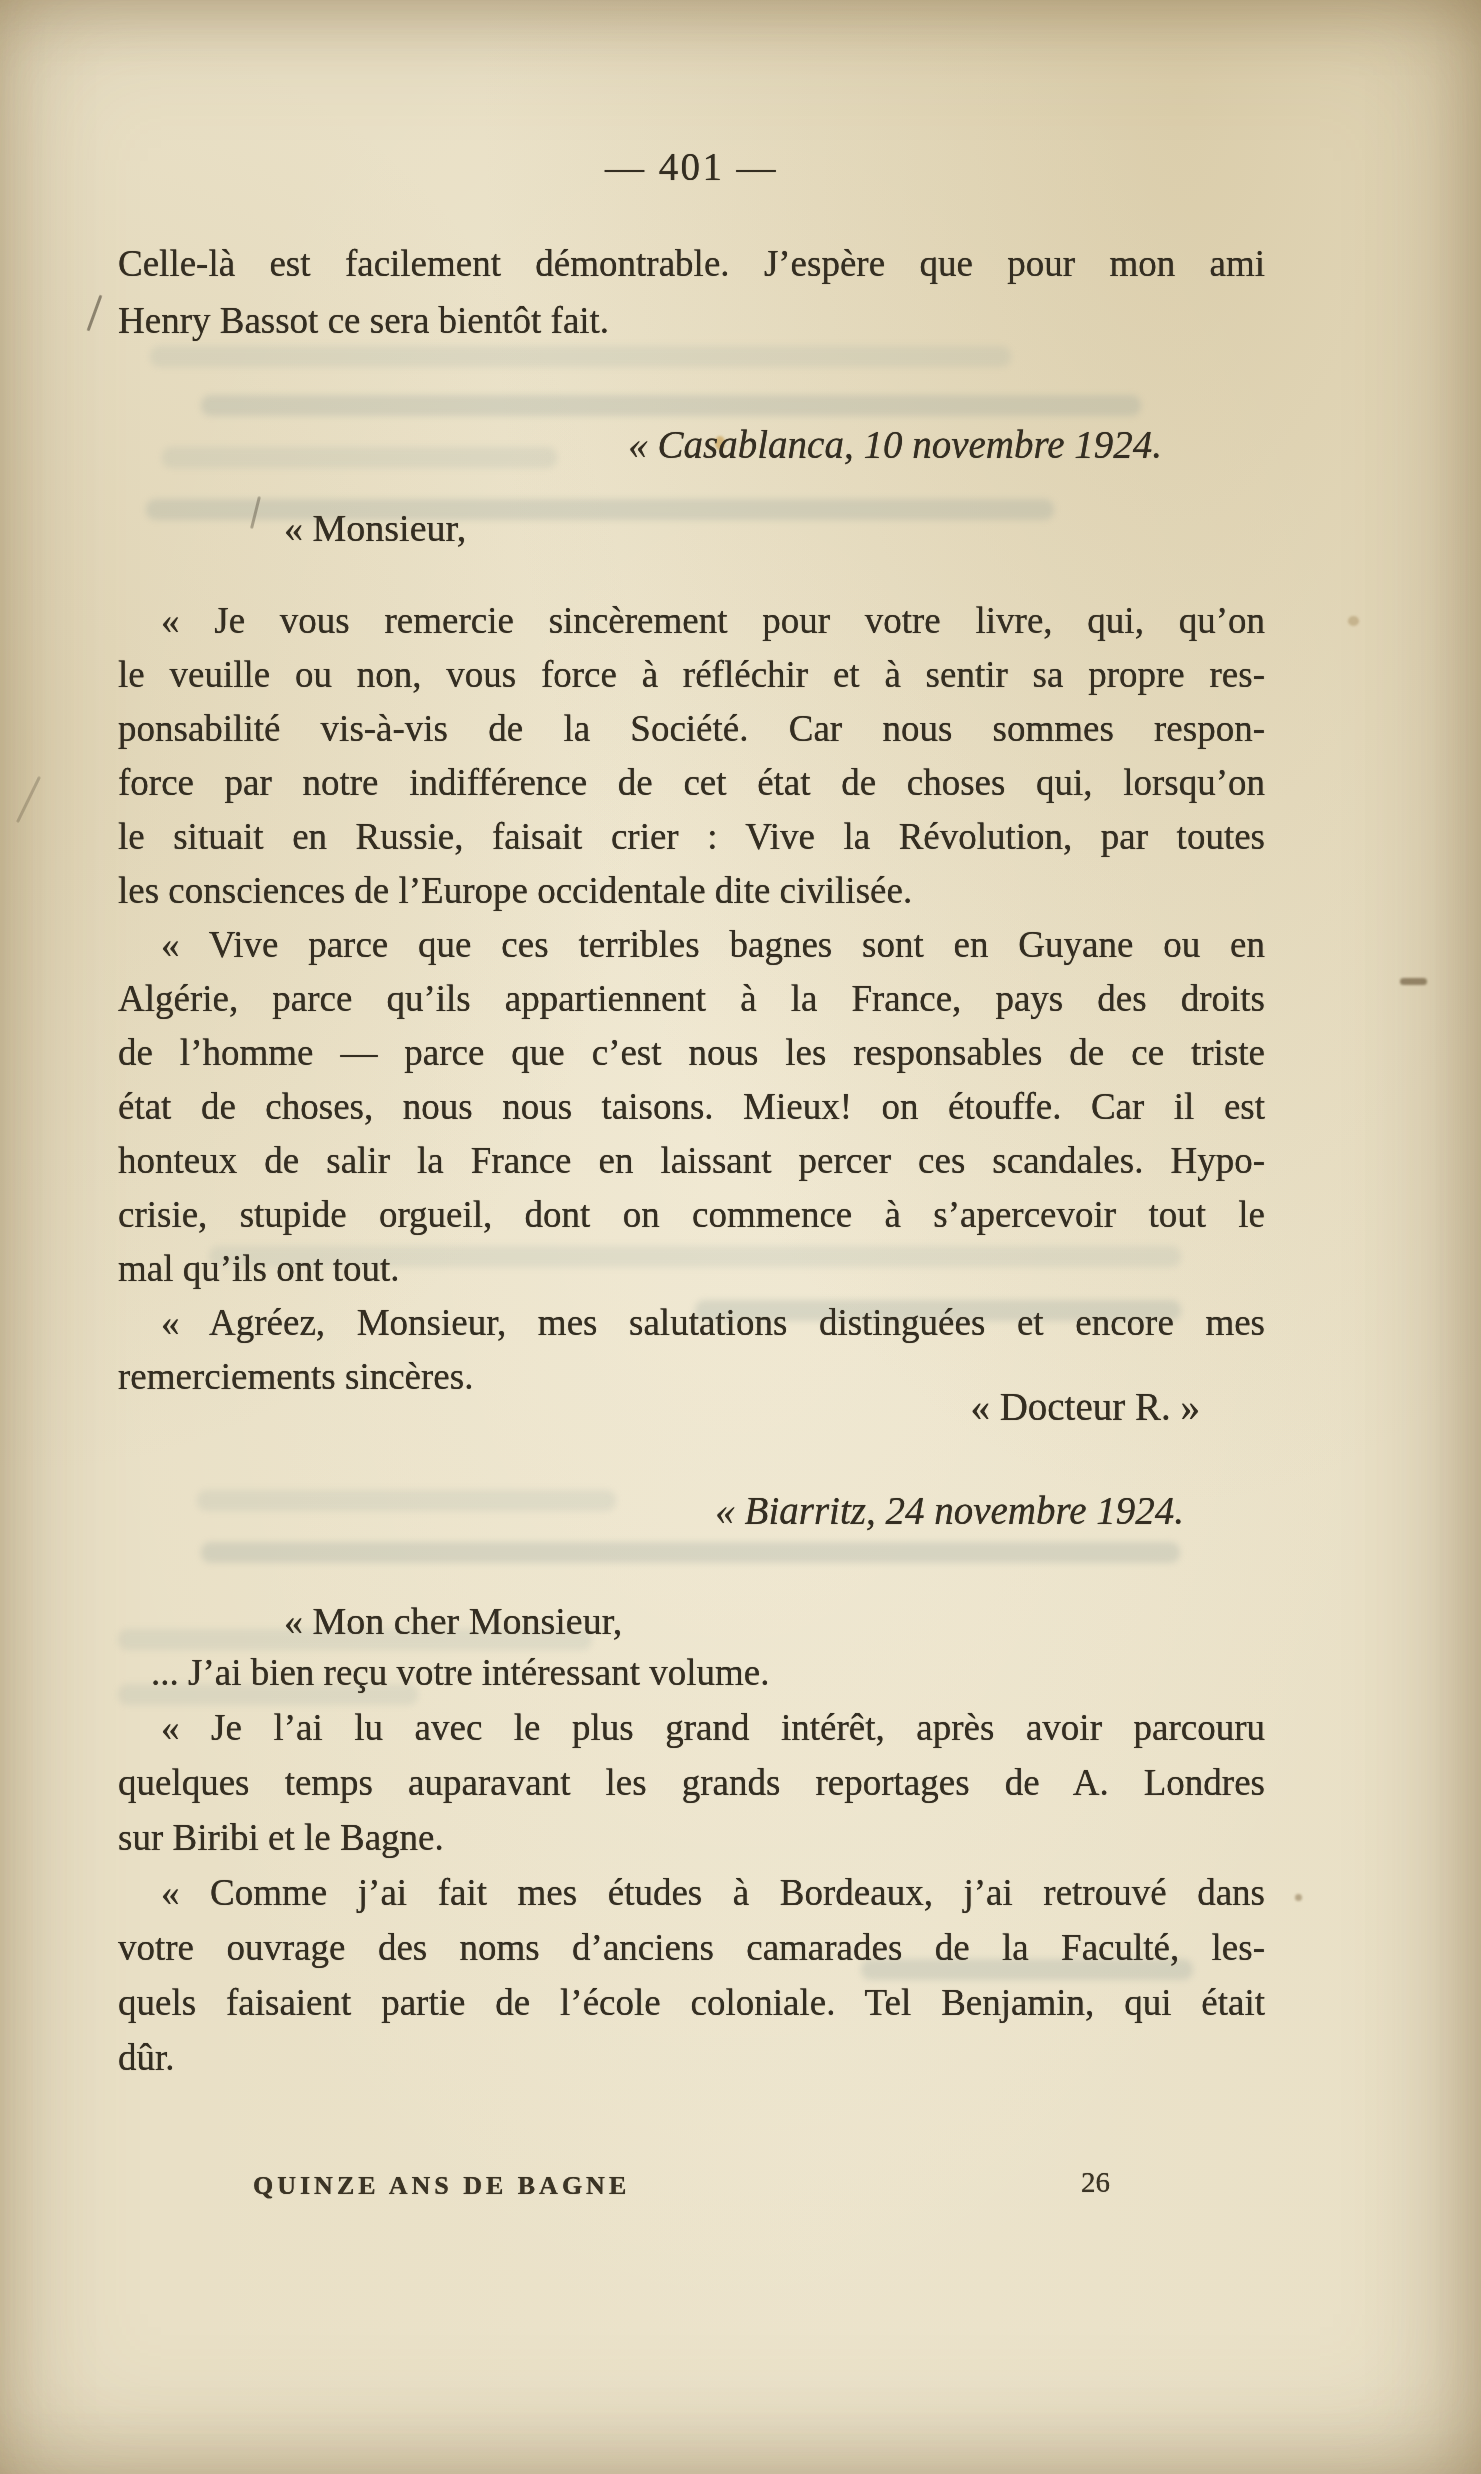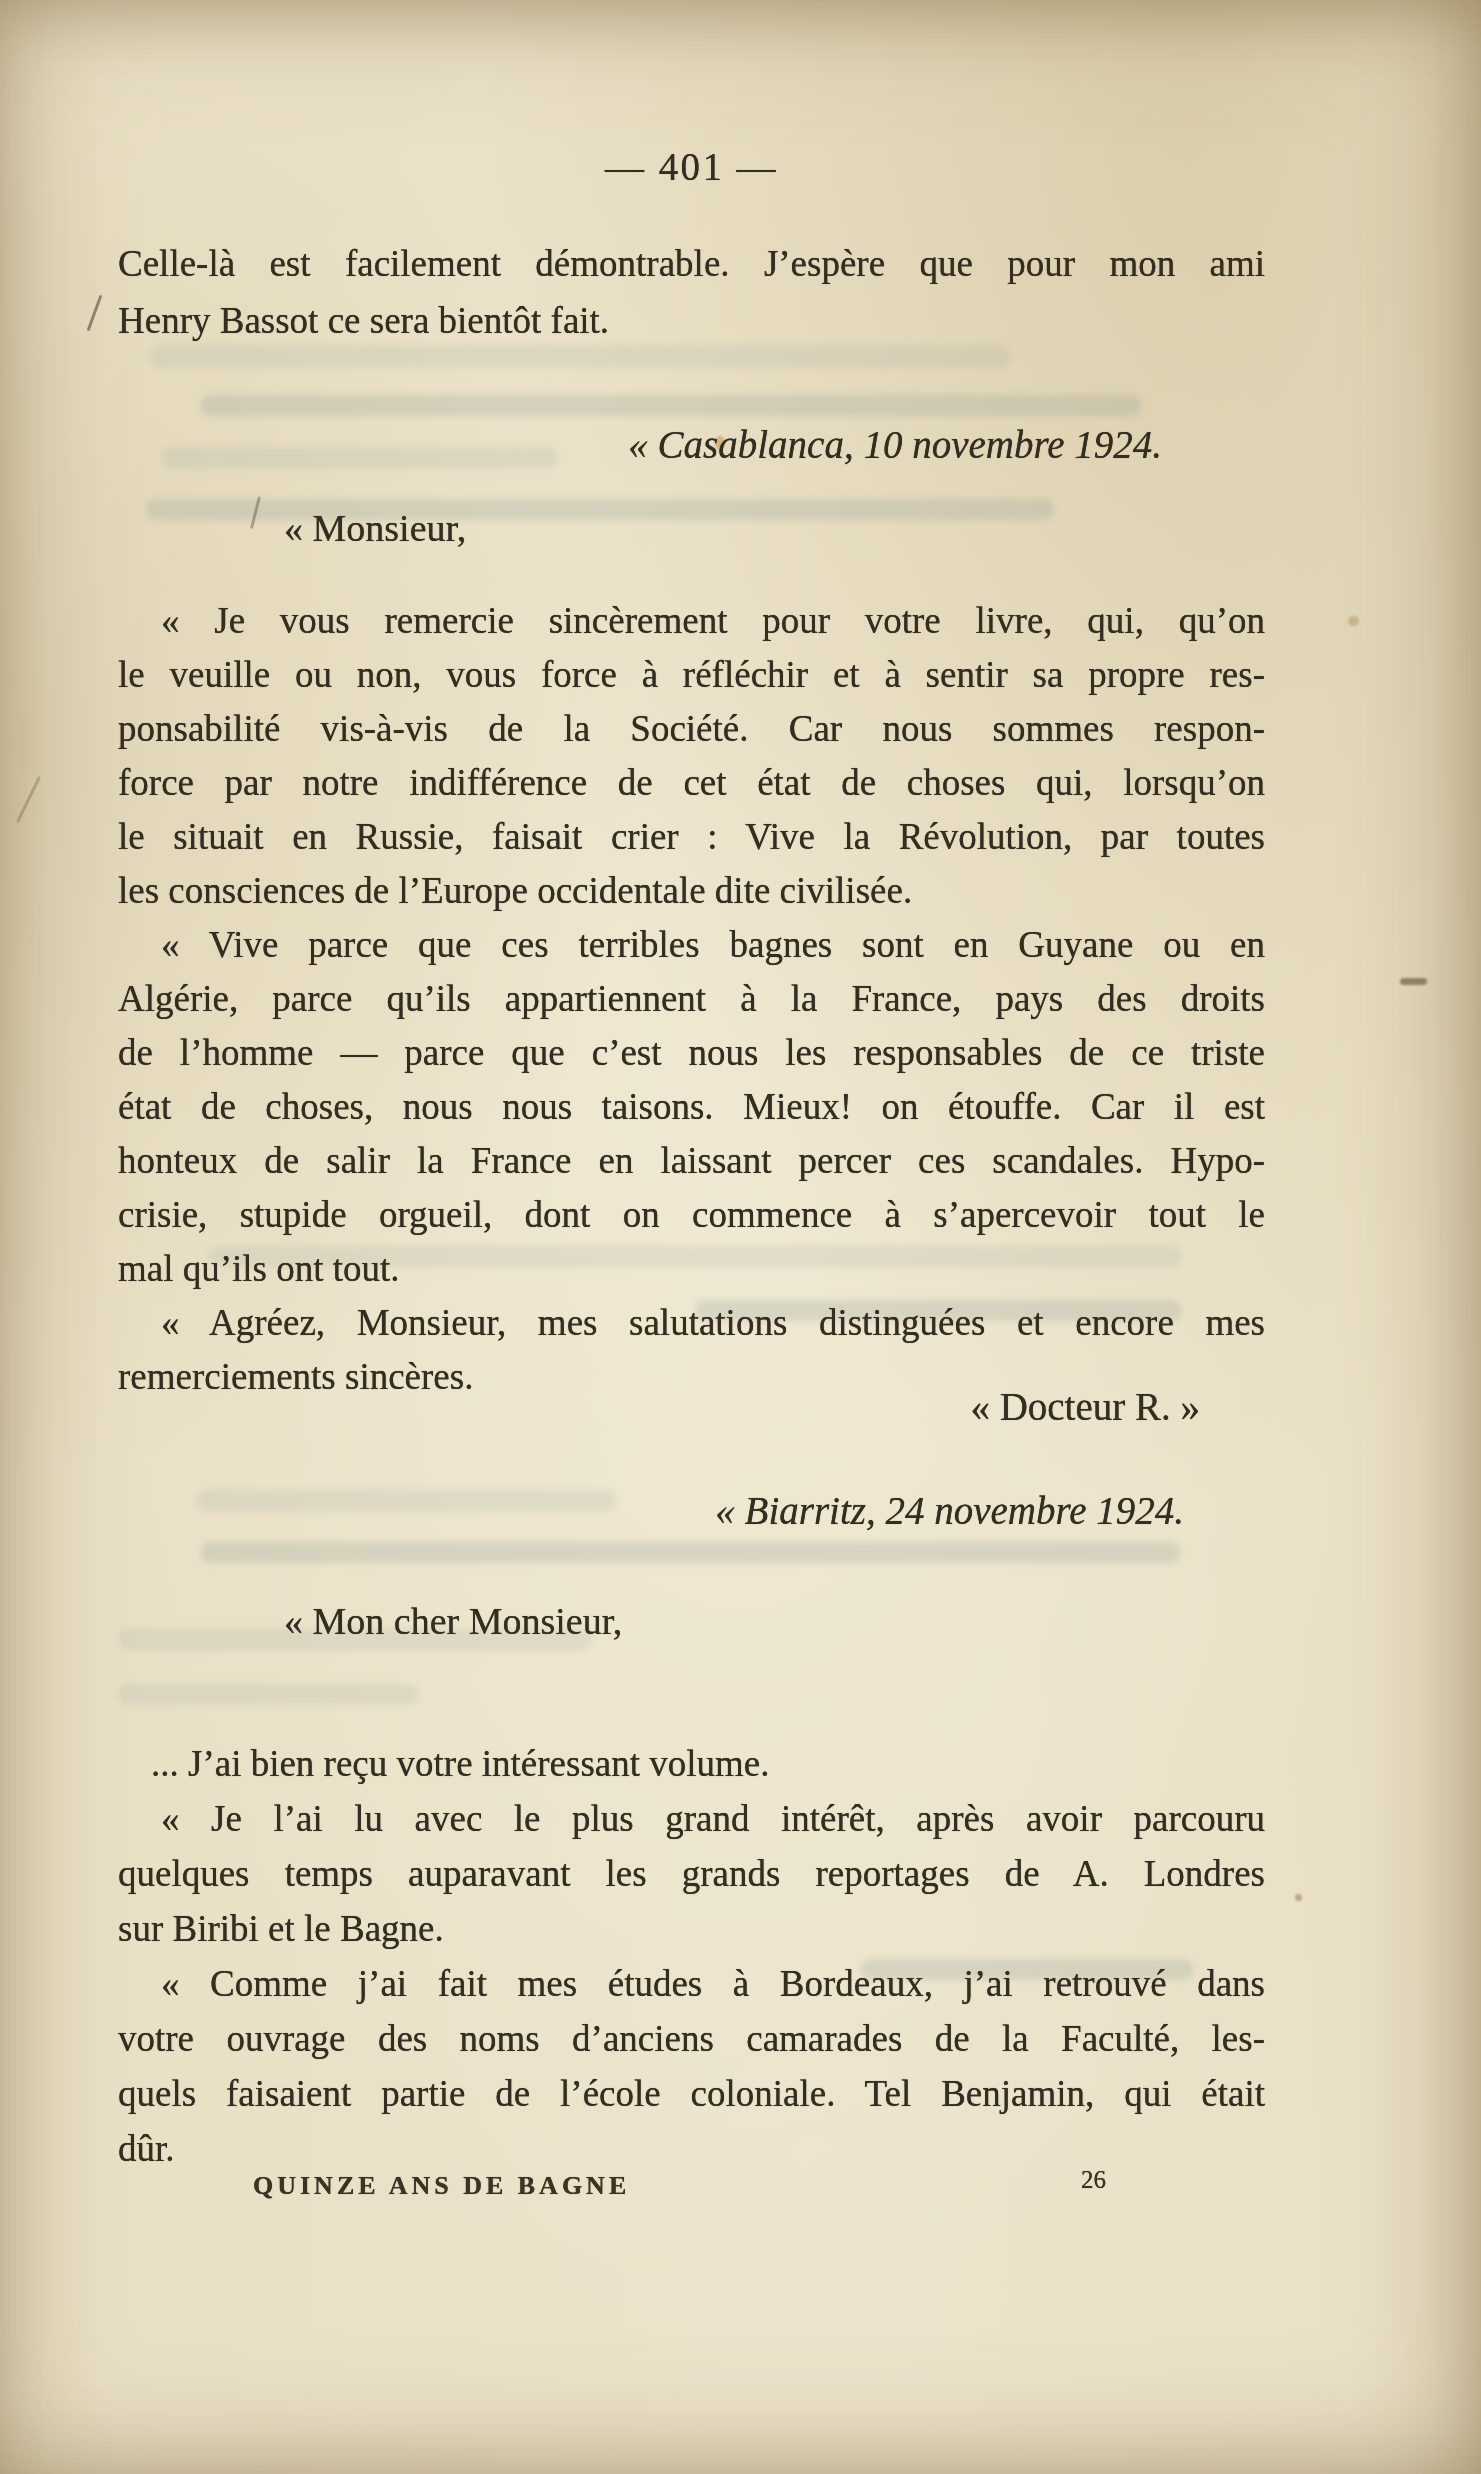--- a/index.html
+++ b/index.html
@@ -39,21 +39,21 @@
   .lh72 .line { line-height:57px; }
   .line.short { text-align:left; text-align-last:left; }
   .line.indent { text-indent:43px; }
   .line.indent2 { text-indent:33px; }
 
   .dateline { font-style:italic; font-size:39px; text-align:right; white-space:nowrap; }
   .salutation { font-size:38px; white-space:nowrap; }
   .signature { font-size:39px; text-align:right; white-space:nowrap; }
 
   .footer-title { font-size:26px; font-weight:bold; letter-spacing:4px; white-space:nowrap; color:#3b3425; }
-  .footer-num { font-size:25px; white-space:nowrap; color:#3b3425; }
+  .footer-num { font-size:29px; white-space:nowrap; color:#3b3425; }
 
   
   .bleed { position:absolute; height:20.5px; border-radius:9.5px;
            background:rgba(146,160,157,0.16); filter:blur(3.2px); }
   .bleed.dk { background:rgba(130,148,146,0.22); }
 
   
   .speck { position:absolute; border-radius:50%; filter:blur(0.8px); }
   .stroke { position:absolute; width:3.2px; background:rgba(70,62,48,0.55);
             filter:blur(0.4px); border-radius:1.6px; }
@@ -113,21 +113,21 @@
     <div class="line indent">« Agréez, Monsieur, mes salutations distinguées et encore mes</div>
     <div class="line short">remerciements sincères.</div>
   </div>
 
   <div class="abs signature ink" style="left:118px; width:1082px; top:1384px;">« Docteur R. »</div>
 
   <div class="abs dateline ink" style="left:118px; width:1066px; top:1488px;">« Biarritz, 24 novembre 1924.</div>
 
   <div class="abs salutation ink" style="left:284px; top:1599px;">« Mon cher Monsieur,</div>
 
-  <div class="abs textcol lh70 ink" style="top:1736px;font-family:Liberation Serif, serif;">
+  <div class="abs textcol lh70 ink" style="top:1645px;font-family:Liberation Serif, serif;">
     <div class="line indent2 short">... J’ai bien reçu votre intéressant volume.</div>
     <div class="line indent">« Je l’ai lu avec le plus grand intérêt, après avoir parcouru</div>
     <div class="line">quelques temps auparavant les grands reportages de A. Londres</div>
     <div class="line short">sur Biribi et le Bagne.</div>
     <div class="line indent">« Comme j’ai fait mes études à Bordeaux, j’ai retrouvé dans</div>
     <div class="line">votre ouvrage des noms d’anciens camarades de la Faculté, les-</div>
     <div class="line">quels faisaient partie de l’école coloniale. Tel Benjamin, qui était</div>
     <div class="line short">dûr.</div>
   </div>
 

